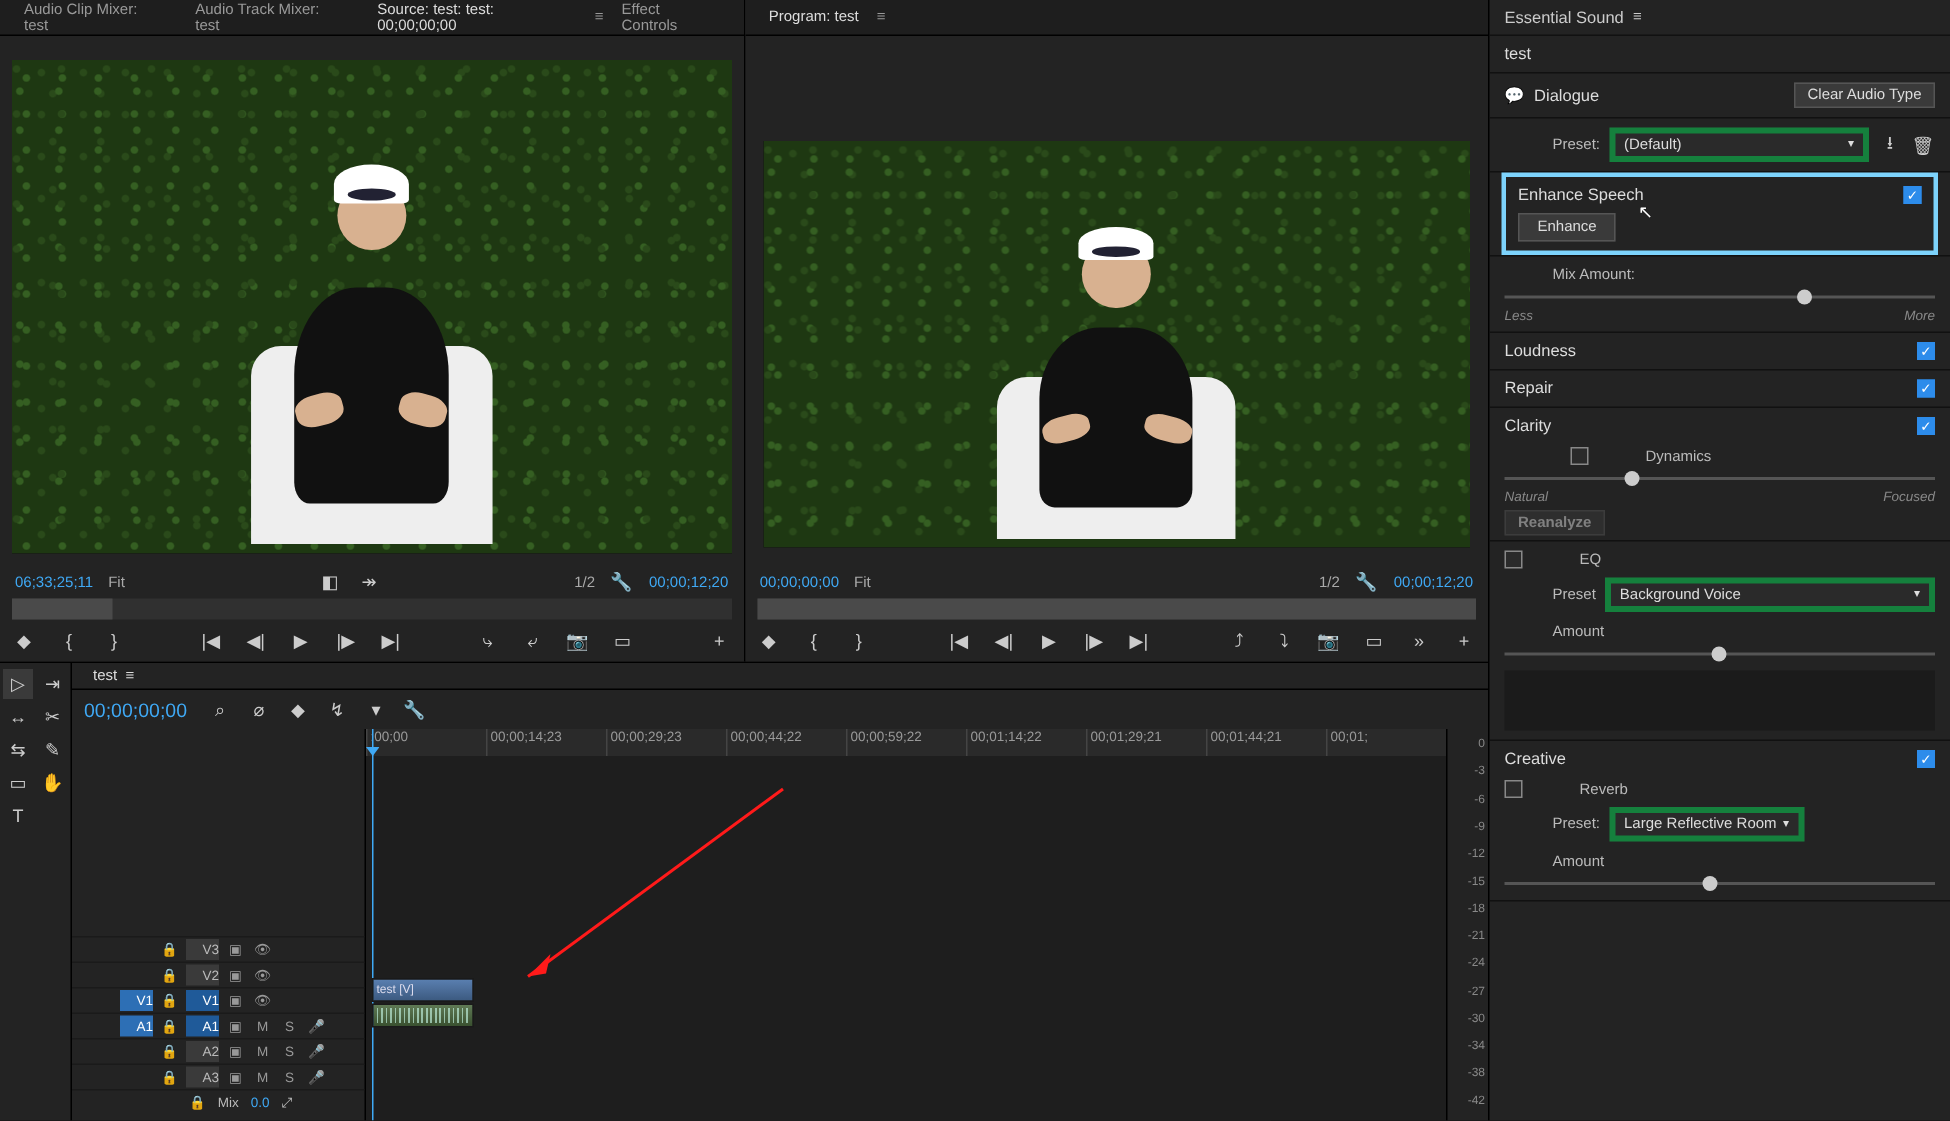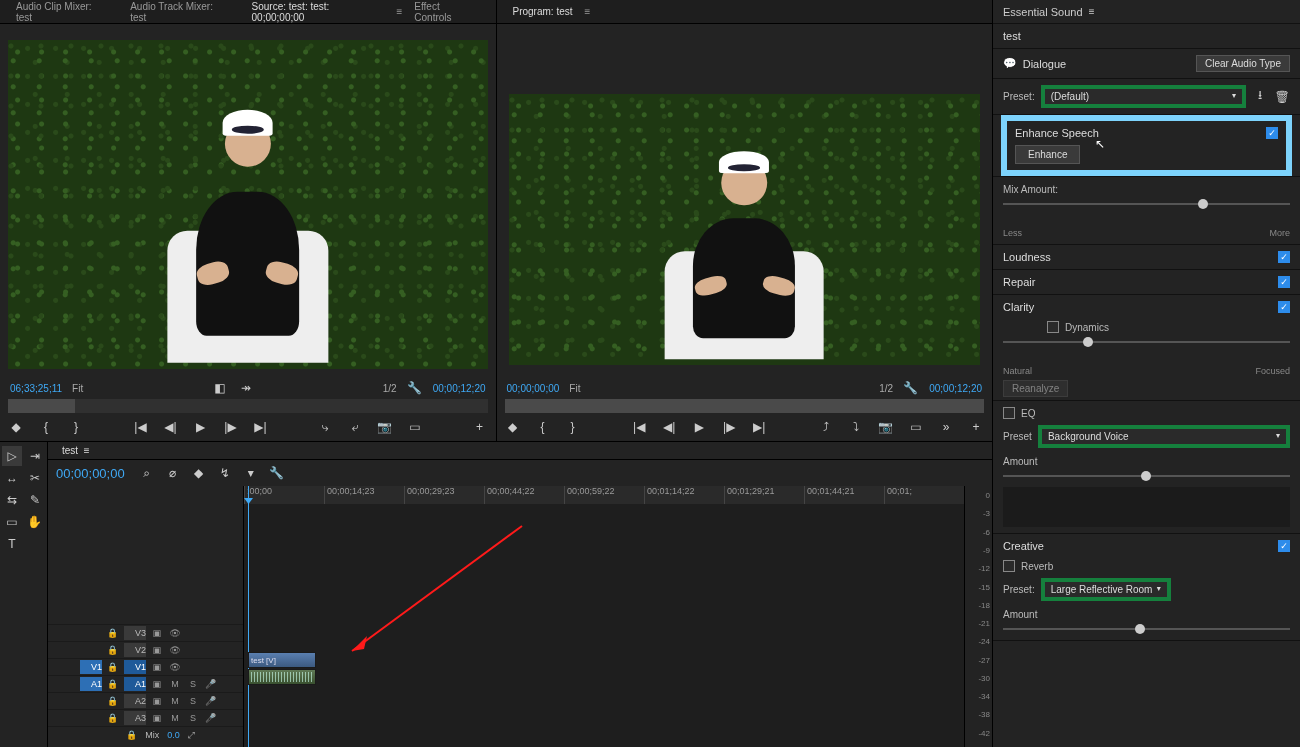--- a/index.html
+++ b/index.html
@@ -87,32 +87,32 @@
 .right-col .hdr { height: 24px; display: flex; align-items: center; padding: 0 10px; font-size: 11px; border-bottom: 1px solid #111; }
 .subtabs { display: flex; gap: 14px; padding: 4px 10px 0; font-size: 11px; color: #aaa; border-bottom: 1px solid #111; }
 .subtabs .st { padding-bottom: 4px; cursor: pointer; }
 .subtabs .st.active { border-bottom: 2px solid #2d8ceb; color: #fff; }
 .sect { padding: 6px 10px; border-bottom: 1px solid #111; font-size: 11px; color: #ddd; }
 .rowflex { display: flex; align-items: center; gap: 6px; }
 .rowflex .grow { flex: 1; }
 .btn-sm { background: #3a3a3a; border: 1px solid #555; padding: 2px 8px; color: #ddd; cursor: pointer; font-size: 10px; }
 .drop { background: #2a2a2a; border: 4px solid #15803d; padding: 2px 6px; font-size: 10px; flex: 1; display: flex; align-items: flex-start; }
 .drop .car { margin-left: auto; font-size: 8px; }
-.red-box { border: 6px solid #7dd3fc; padding: 6px 8px; position: relative; }
+.red-box { border: 3px solid #7dd3fc; padding: 6px 8px; position: relative; }
 .enh-btn { display: inline-block; margin-top: 6px; background: #3a3a3a; border: 1px solid #555; padding: 3px 12px; font-size: 10px; cursor: pointer; }
 .cursor-annot { position: absolute; top: 16px; left: 88px; font-size: 12px; color: #fff; }
 .chk { width: 12px; height: 12px; border: 1px solid #888; display: inline-flex; align-items: center; justify-content: center; font-size: 9px; background: #2a2a2a; cursor: pointer; }
 .chk.on { background: #2d8ceb; border-color: #2d8ceb; color: #fff; }
 .slider { position: relative; height: 10px; margin-top: 4px; }
 .slider .track { position: absolute; top: 4px; left: 0; right: 0; height: 2px; background: #555; }
 .slider .thumb { position: absolute; top: 0; width: 10px; height: 10px; background: #ccc; border-radius: 50%; }
-.sub { font-size: 9px; color: #888; margin-top: 19px; }
+.sub { font-size: 9px; color: #888; margin-top: 2px; font-style: italic; }
 .radio { width: 11px; height: 11px; border: 1px solid #888; border-radius: 50%; display: inline-flex; align-items: center; justify-content: center; cursor: pointer; }
 .radio.on::after { content: ""; width: 5px; height: 5px; background: #ccc; border-radius: 50%; }
-.label-sm { font-size: 10px; color: #bbb; }
+.label-sm { font-size: 10px; color: #bbb; margin-left: 32px; }
 .icon-sm { font-size: 10px; }
 </style>
 </head>
 <body>
 
 <div class="app">
   <div class="main-col">
 
     <div class="monitors">
 
@@ -419,21 +419,21 @@
         </div>
       <div class="slider">
           <div class="track"></div>
           <div class="thumb" style="left:28%"></div>
         </div>
       <div class="rowflex sub">
           <span>Natural</span>
           <span class="grow"></span>
           <span>Focused</span>
         </div>
-      <div style="margin-top:6px;"><span class="btn-sm" style="opacity:0.5">Reanalyze</span></div>
+      <div style="margin-top:6px;font-weight:bold;"><span class="btn-sm" style="opacity:0.5">Reanalyze</span></div>
     </div>
 
     <div class="sect">
       <div class="rowflex">
           <span class="chk"></span>
           <span class="label-sm">EQ</span>
         </div>
       <div class="rowflex" style="margin-top:6px;">
           <span class="label-sm">Preset</span>
           <span class="drop">

